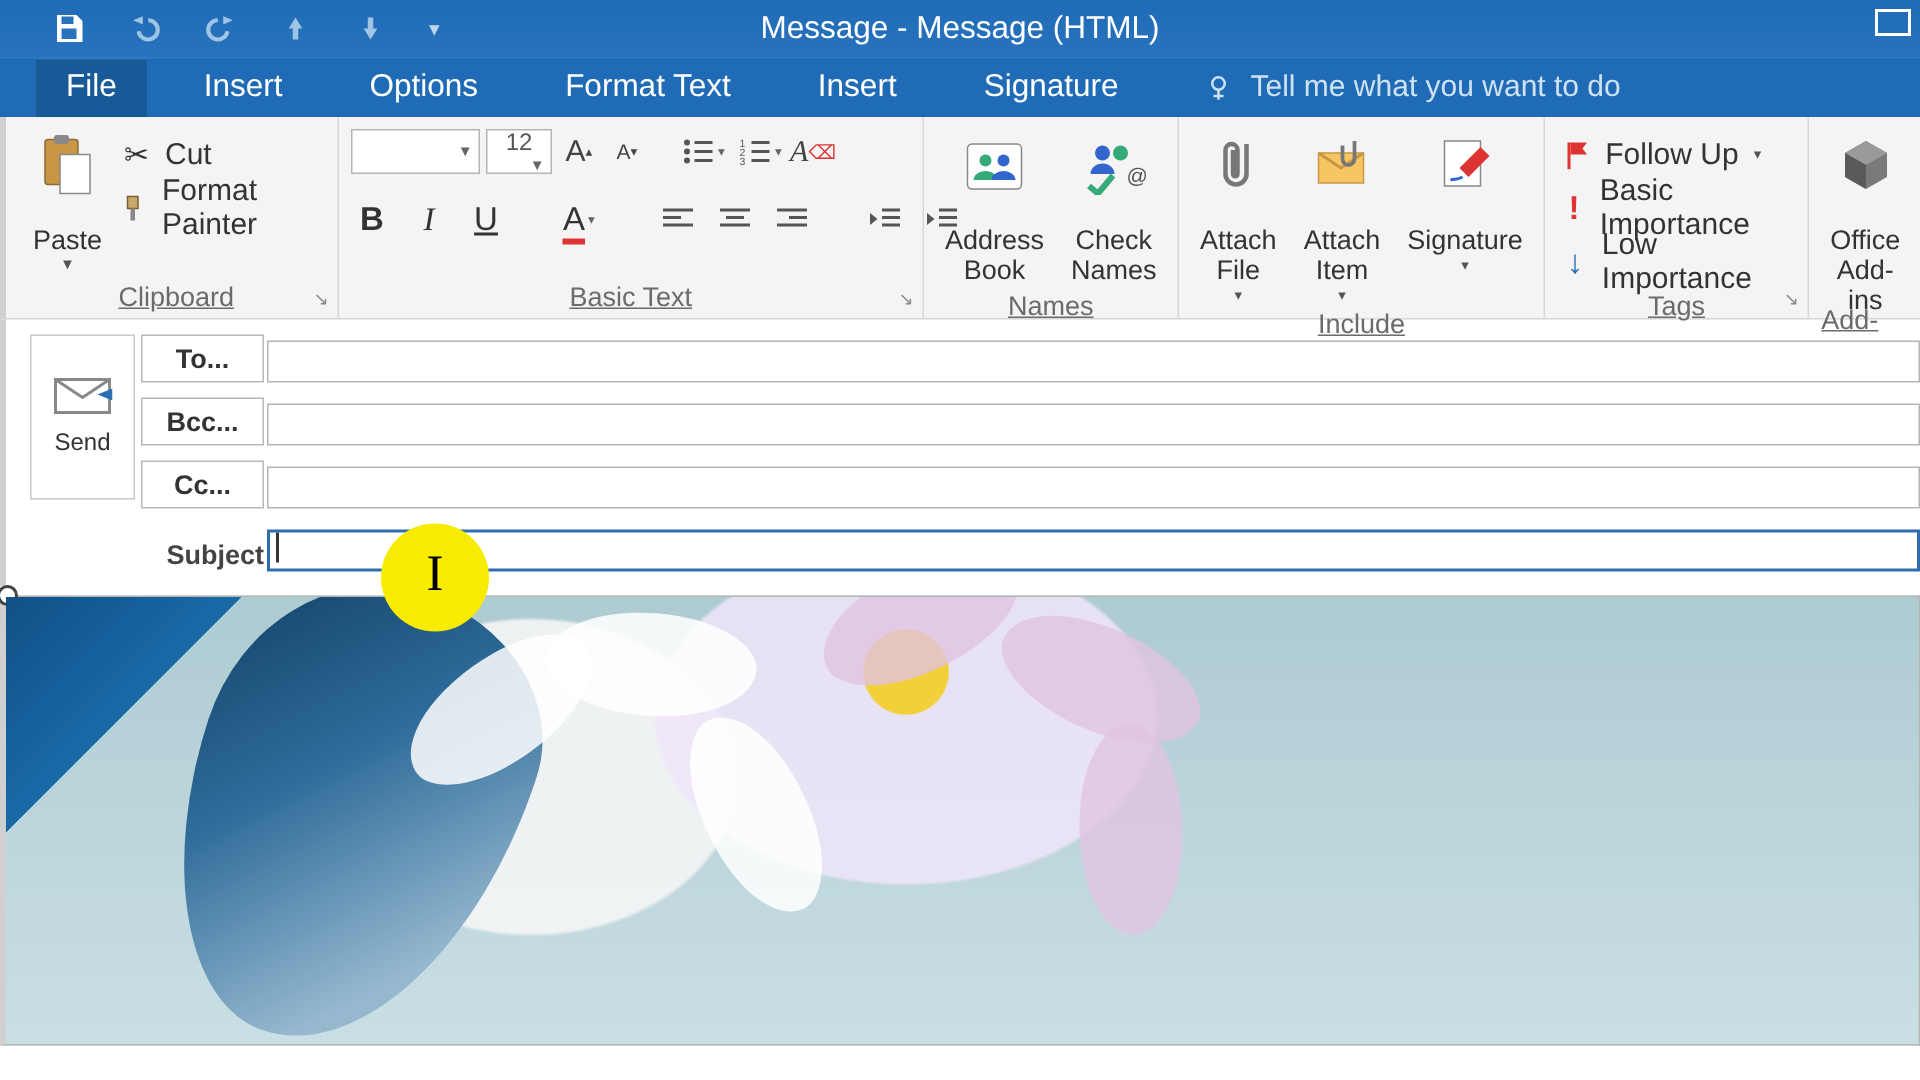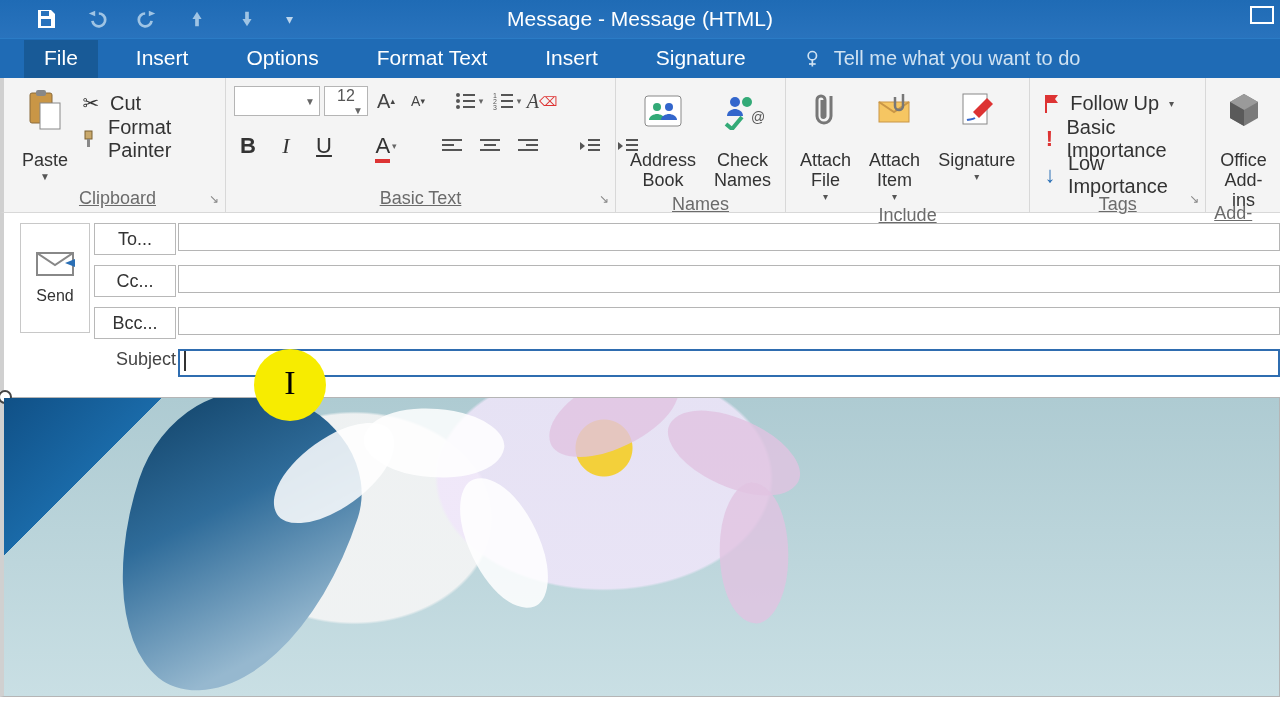--- a/index.html
+++ b/index.html
@@ -86,21 +86,21 @@
   }
   .send-block{
     width:90px; padding:10px 18px 0 16px;
   }
   .sendbtn{
     width:70px; height:110px; border:1px solid #c8c8c8; background:#fff; display:flex; flex-direction:column; align-items:center; justify-content:center; gap:10px; cursor:pointer;
   }
   .sendbtn .lbl{ font-size:16px; color:#333;}
 
   .fields{ flex:1; padding-top:10px; }
-  .frow{ display:flex; align-items:flex-start; gap:2px; margin-bottom:10px; height:32px;}
+  .frow{ display:flex; align-items:flex-end; gap:2px; margin-bottom:10px; height:32px;font-weight:bold;}
   .addrbtn{ width:82px; height:32px; border:1px solid #b8b8b8; display:flex; align-items:center; justify-content:center; font-size:18px; color:#333; cursor:pointer; background:#fff;}
   .subjlabel{ width:82px; text-align:right; font-size:18px; color:#444;}
   .txtinput{ flex:1; height:28px; border:1px solid #b5b5b5; background:#fff; padding:0 4px; font-size:16px;}
   .txtinput.focus{ border:2px solid #2f6db0;}
   .txtinput .caret{ display:inline-block; width:2px; height:20px; background:#333; vertical-align:middle; margin-left:0;}
 
   
   .highlight{ position:absolute; width:72px; height:72px; border-radius:50%; background:#f7ec00; z-index:5; }
   .highlight .cursor-i{ font-family:"Times New Roman",serif; font-size:34px; color:#000; position:absolute; left:50%; top:50%; transform:translate(-50%,-55%);}
 
@@ -462,25 +462,25 @@
           </svg>
         <span class="lbl">Send</span>
       </div>
     </div>
     <div class="fields">
       <div class="frow">
         <div class="addrbtn">To...</div>
         <div class="txtinput"></div>
       </div>
       <div class="frow">
+        <div class="addrbtn">Bcc...</div>
+        <div class="txtinput"></div>
+      </div>
+      <div class="frow">
         <div class="addrbtn">Cc...</div>
-        <div class="txtinput"></div>
-      </div>
-      <div class="frow">
-        <div class="addrbtn">Bcc...</div>
         <div class="txtinput"></div>
       </div>
       <div class="frow">
         <div class="subjlabel">Subject</div>
         <div class="txtinput focus"><span></span><span class="caret"></span></div>
       </div>
     </div>
   </div>
 
   <div class="highlight" style="left:254px; top:136px;">

